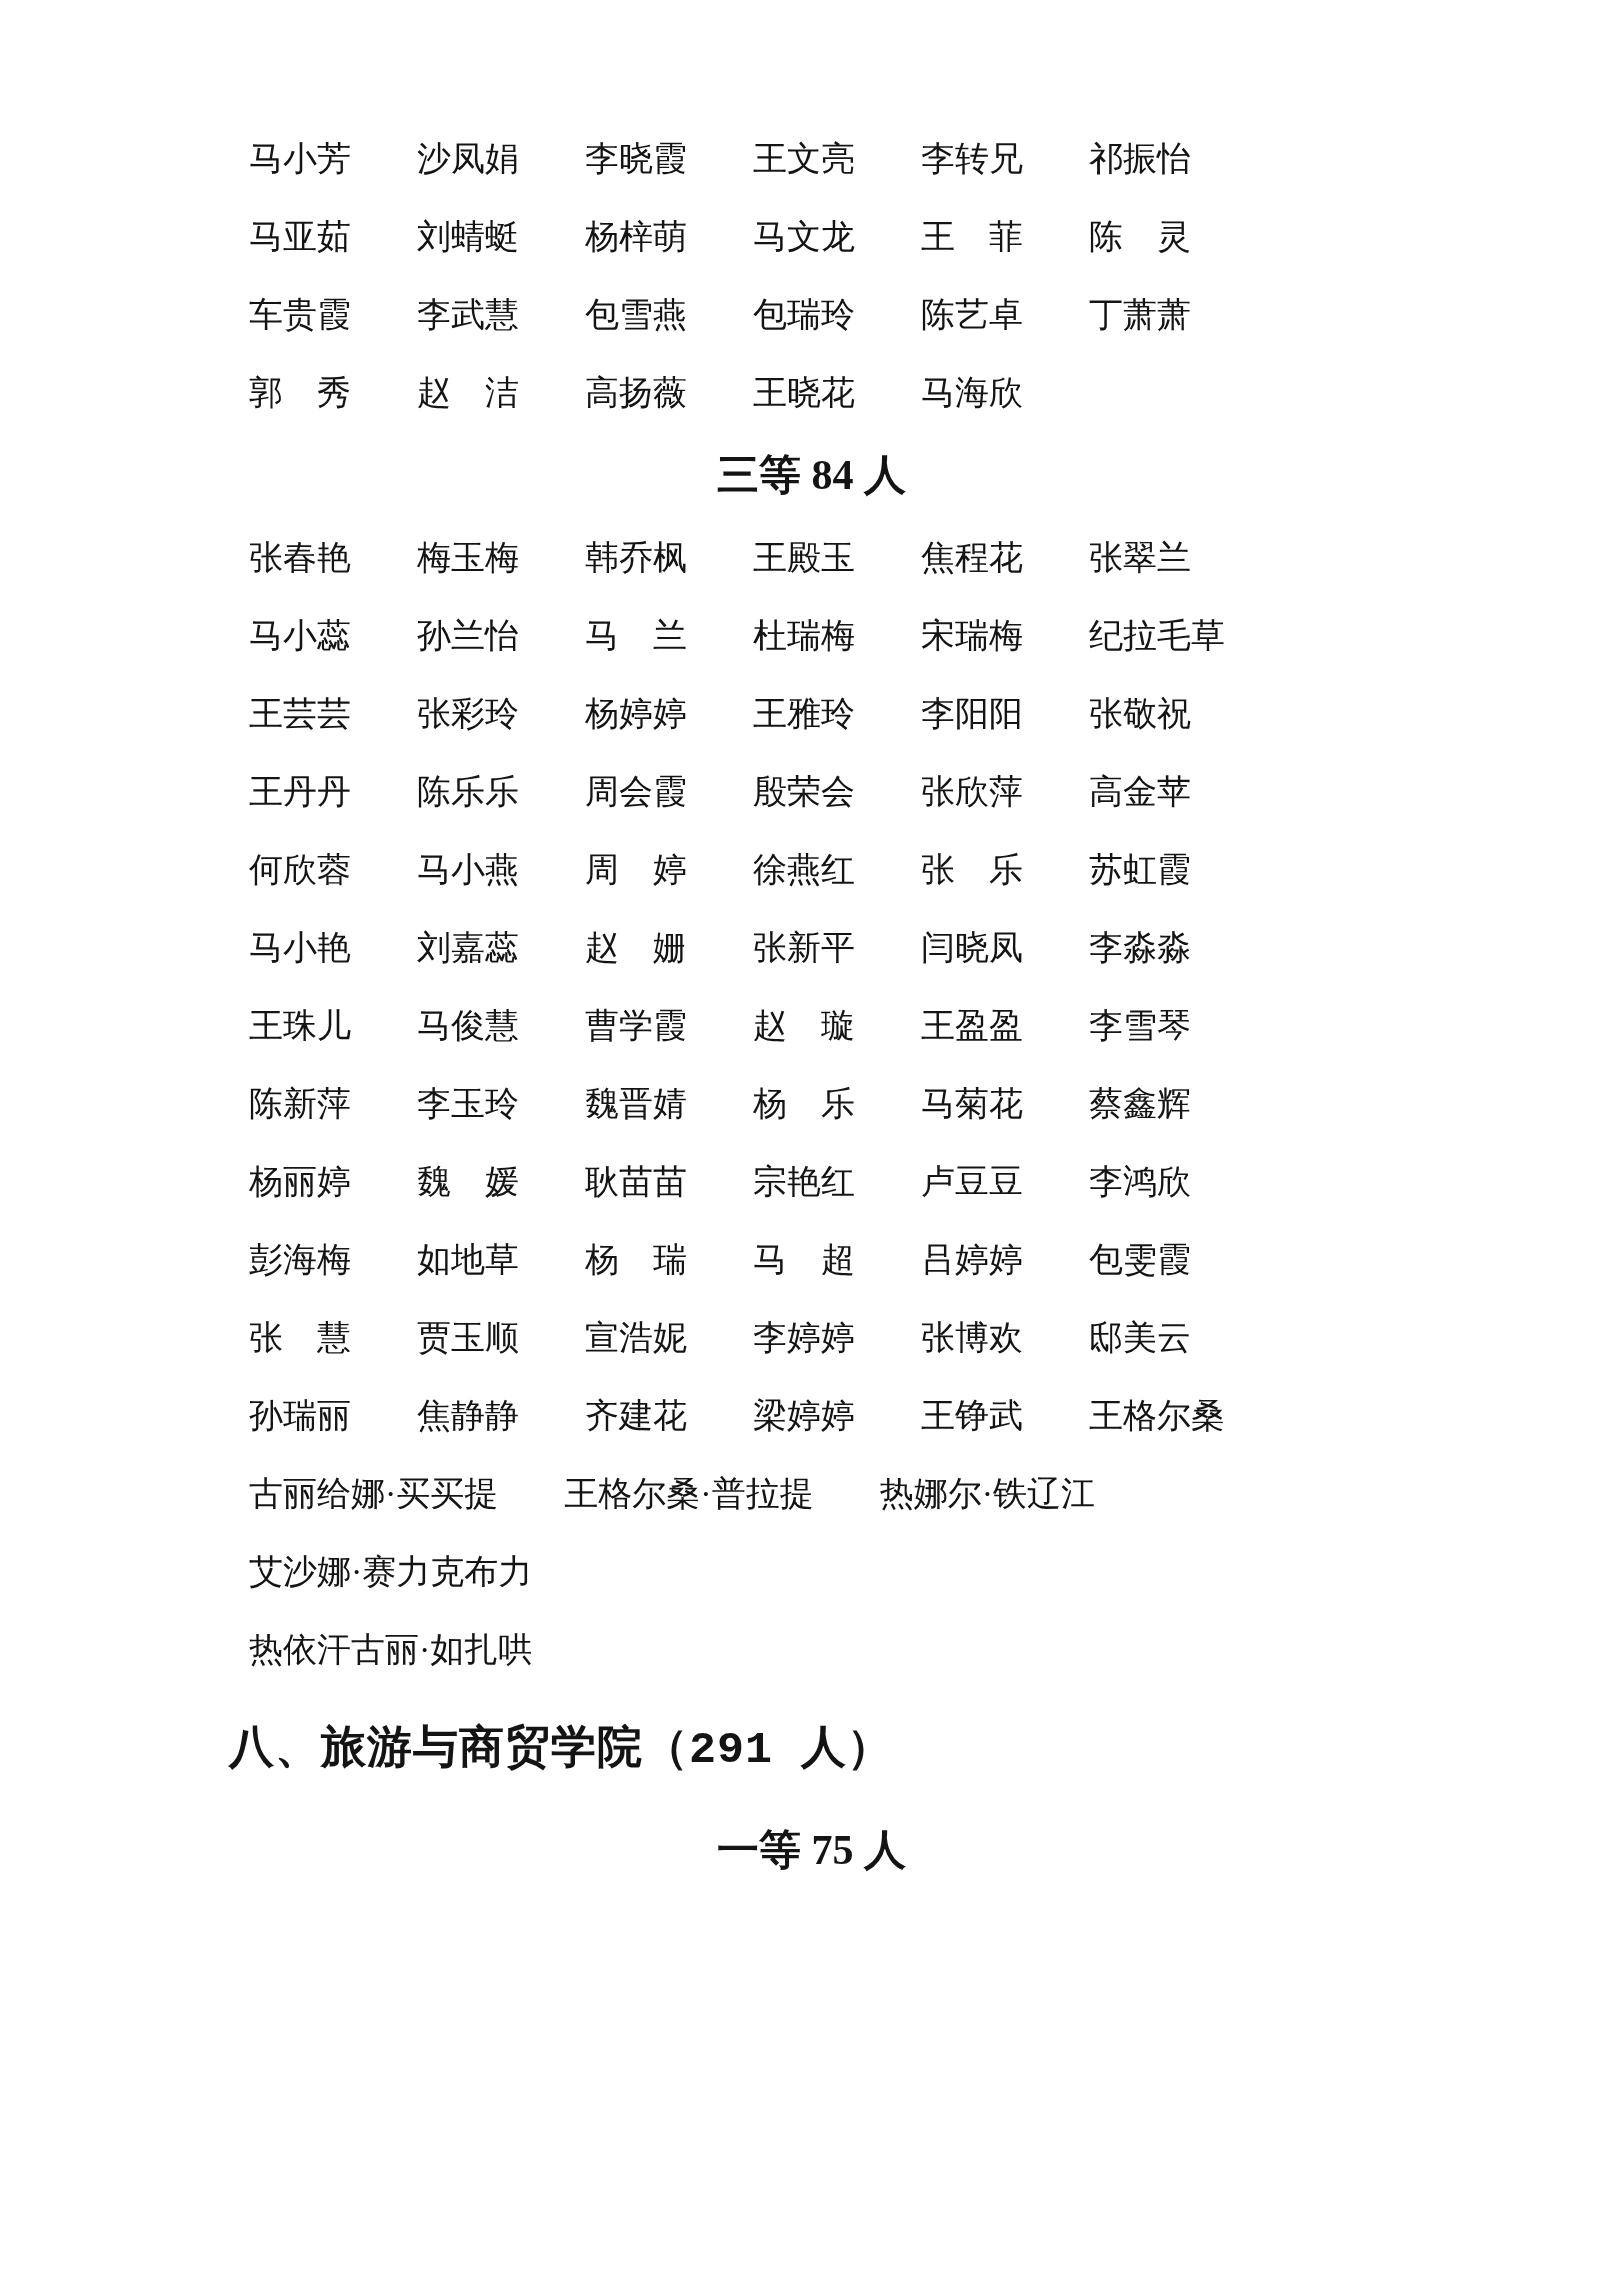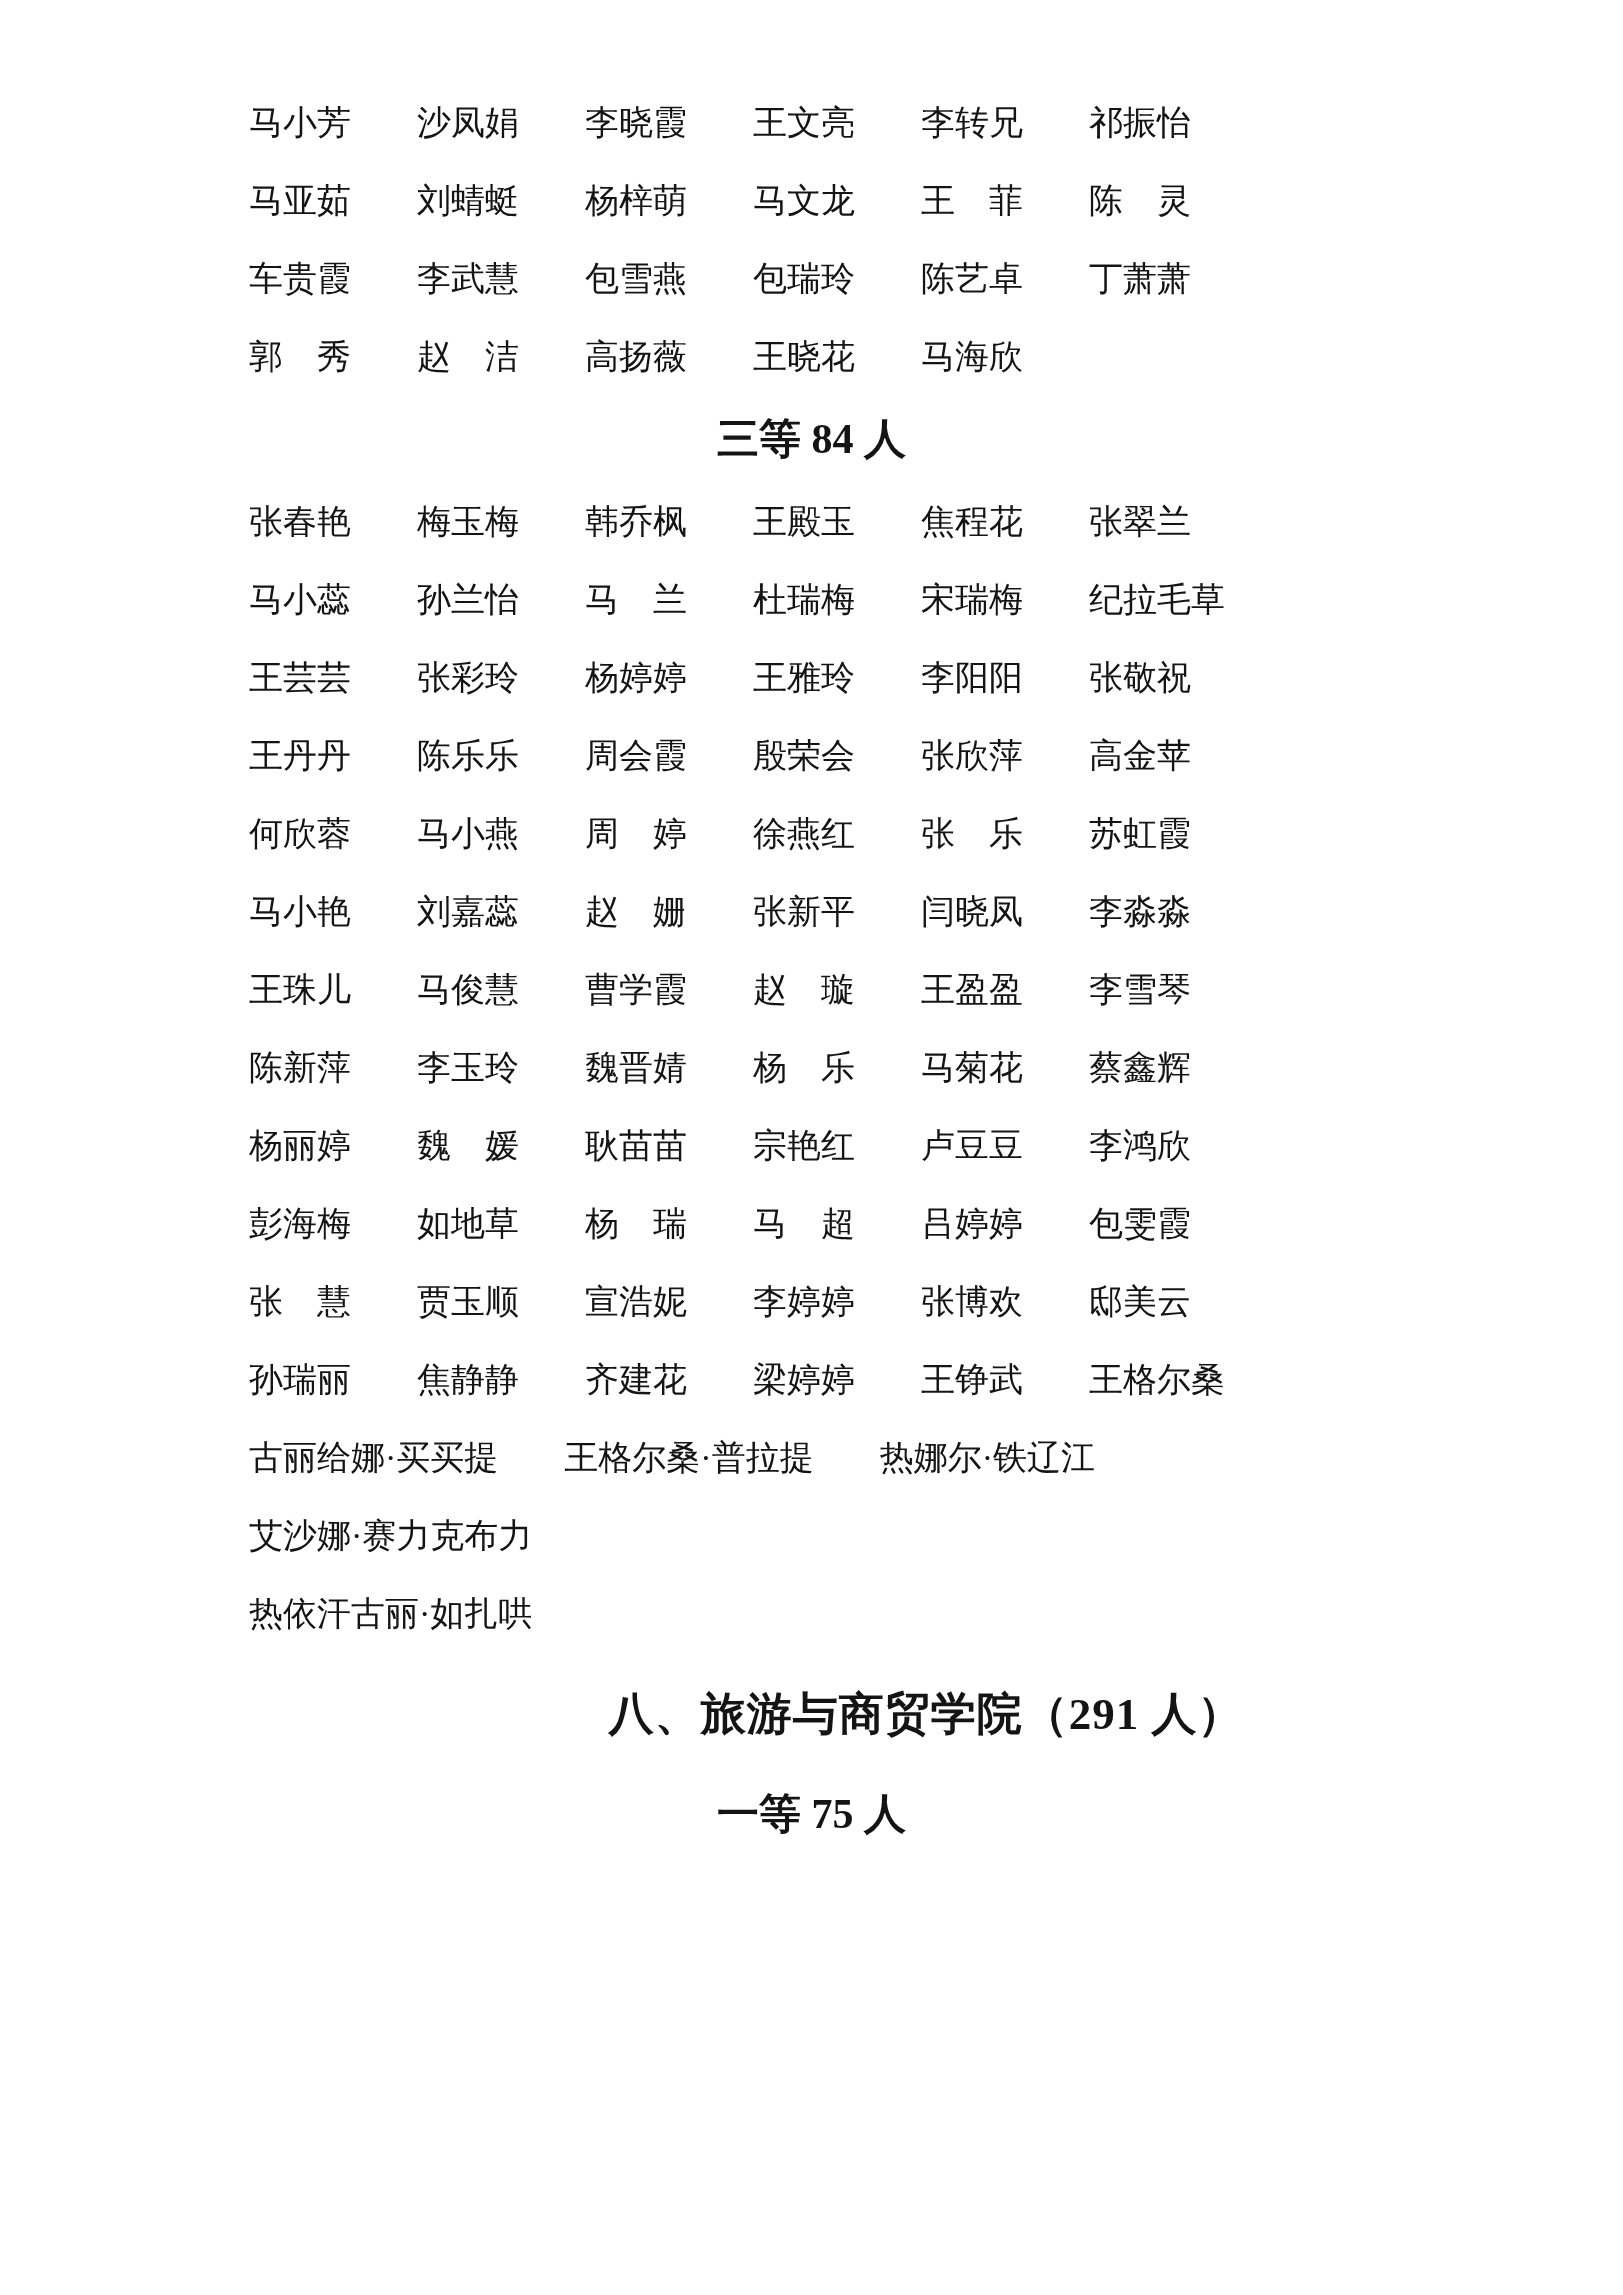--- a/index.html
+++ b/index.html
@@ -8,44 +8,43 @@
     background: #ffffff;
     overflow: hidden;
   }
   .page {
     position: relative;
     width: 100%; height: 100%;
     color: #141414;
     font-family: "Liberation Serif", "DejaVu Serif", serif;
   }
   .list { padding-left: 249px; }
-  .section-a { padding-top: 84px; }
+  .section-a { padding-top: 120px; }
   .name-row {
     display: flex;
     gap: 66px;
     font-size: 34px;
     line-height: 78px;
     white-space: pre;
   }
   .name { display: inline-block; }
   .heading-tier {
     font-weight: 700;
     font-size: 42px;
     line-height: 87px;
     text-align: center;
     font-family: "Liberation Serif", "DejaVu Serif", serif;
   }
   .heading-dept {
     font-weight: 700;
     font-size: 45px;
     line-height: 87px;
     margin: 18.4px 0 0 229px;
-    font-family: Liberation Serif, serif;
+    font-family: Liberation Mono, monospace;
     letter-spacing: 1px;
-    text-align: center;
   }
   #tier1-heading { margin-top: 12.3px; }
 </style>
 </head>
 <body>
 
 <div class="page">
 
   <div id="grade2-rows" class="list section-a">
       <div class="name-row"><span class="name">马小芳</span><span class="name">沙凤娟</span><span class="name">李晓霞</span><span class="name">王文亮</span><span class="name">李转兄</span><span class="name">祁振怡</span></div>

